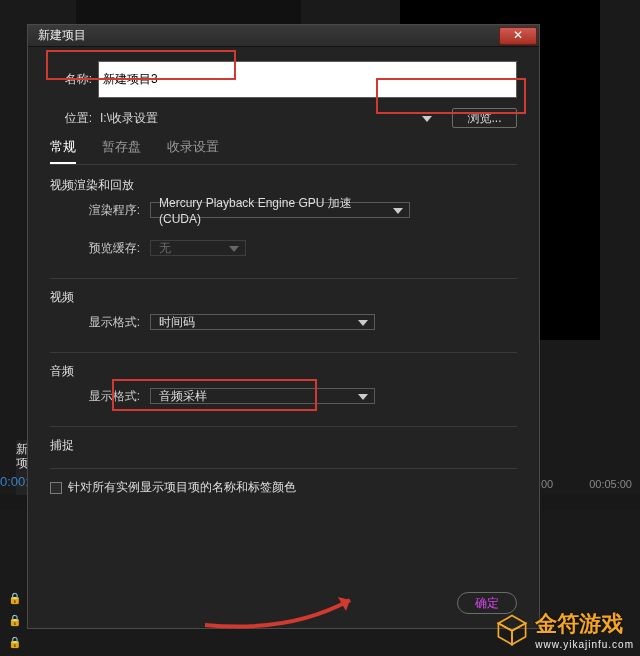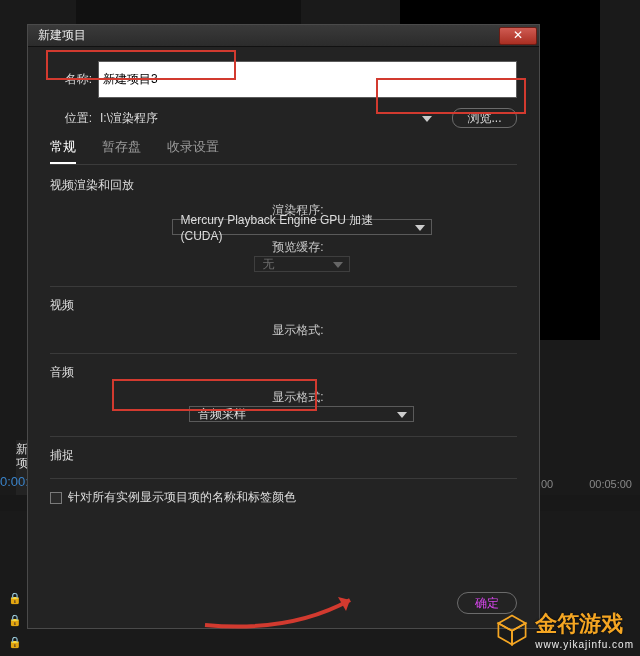--- a/index.html
+++ b/index.html
@@ -57,39 +57,39 @@
   .loc-dd {
     width: 22px; height: 20px;
     display: inline-flex; align-items: center; justify-content: center;
     cursor: pointer;
   }
   .loc-dd svg { width: 10px; height: 6px; }
   .browse-btn {
     margin-left: 14px;
     width: 65px; height: 20px;
     border: 1px solid #6b6b6b;
-    border-radius: 9px;
+    border-radius: 2px;
     background: transparent;
     color: #ddd; font-size: 12px;
     display: inline-flex; align-items: center; justify-content: center;
     cursor: pointer;
   }
 
   .tabs {
     display: flex; gap: 26px;
     border-bottom: 1px solid #3b3b3b;
     margin: 6px 0 12px 0;
     font-size: 13px;
   }
   .tab { padding-bottom: 6px; color: #999; cursor: pointer; }
   .tab.active { color: #fff; border-bottom: 2px solid #fff; }
 
   .section { margin-bottom: 14px; }
   .section-title { font-size: 12px; color: #ddd; margin-bottom: 8px; }
-  .field { display: flex; align-items: center; margin-bottom: 4px; font-size: 12px; padding-left: 36px; flex-direction: column; }
+  .field { display: flex; margin-bottom: 21px; font-size: 12px; padding-left: 36px; }
   .field .flbl { color: #c8c8c8; margin-right: 10px; min-width: 54px; text-align: right; }
   .hr { border: none; border-top: 1px solid #3a3a3a; margin: 8px 0 10px 0; }
 
   .select {
     height: 16px;
     background: transparent;
     border: 1px solid #5a5a5a;
     color: #ddd;
     display: inline-flex; align-items: center;
     padding: 0 22px 0 8px;
@@ -161,21 +161,21 @@
 
   <div class="content">
 
     <div class="row">
       <span class="lbl">名称:</span>
       <input class="name-input" value="新建项目3" style="">
     </div>
 
     <div class="row">
       <span class="lbl">位置:</span>
-      <span class="loc-value">I:\渲染程序</span>
+      <span class="loc-value">I:\收录设置</span>
       <span class="loc-dd">
         <span><svg viewBox="0 0 10 6">
               <path d="M0 0 L5 6 L10 0 Z" fill="#ccc"></path>
             </svg></span>
       </span>
       <button class="browse-btn">浏览...</button>
     </div>
 
     <div class="tabs">
       <div class="tab active">常规</div>
@@ -203,20 +203,26 @@
               </svg></span>
         </div>
       </div>
     </div>
     <hr class="hr">
 
     <div class="section">
       <div class="section-title">视频</div>
       <div class="field">
         <span class="flbl">显示格式:</span>
+        <div class="select w-med">
+          <span>时间码</span>
+          <span class="chev"><svg viewBox="0 0 10 6">
+                <path d="M0 0 L5 6 L10 0 Z" fill="#ccc"></path>
+              </svg></span>
+        </div>
       </div>
     </div>
     <hr class="hr">
 
     <div class="section">
       <div class="section-title">音频</div>
       <div class="field">
         <span class="flbl">显示格式:</span>
         <div class="select w-med">
           <span>音频采样</span>

